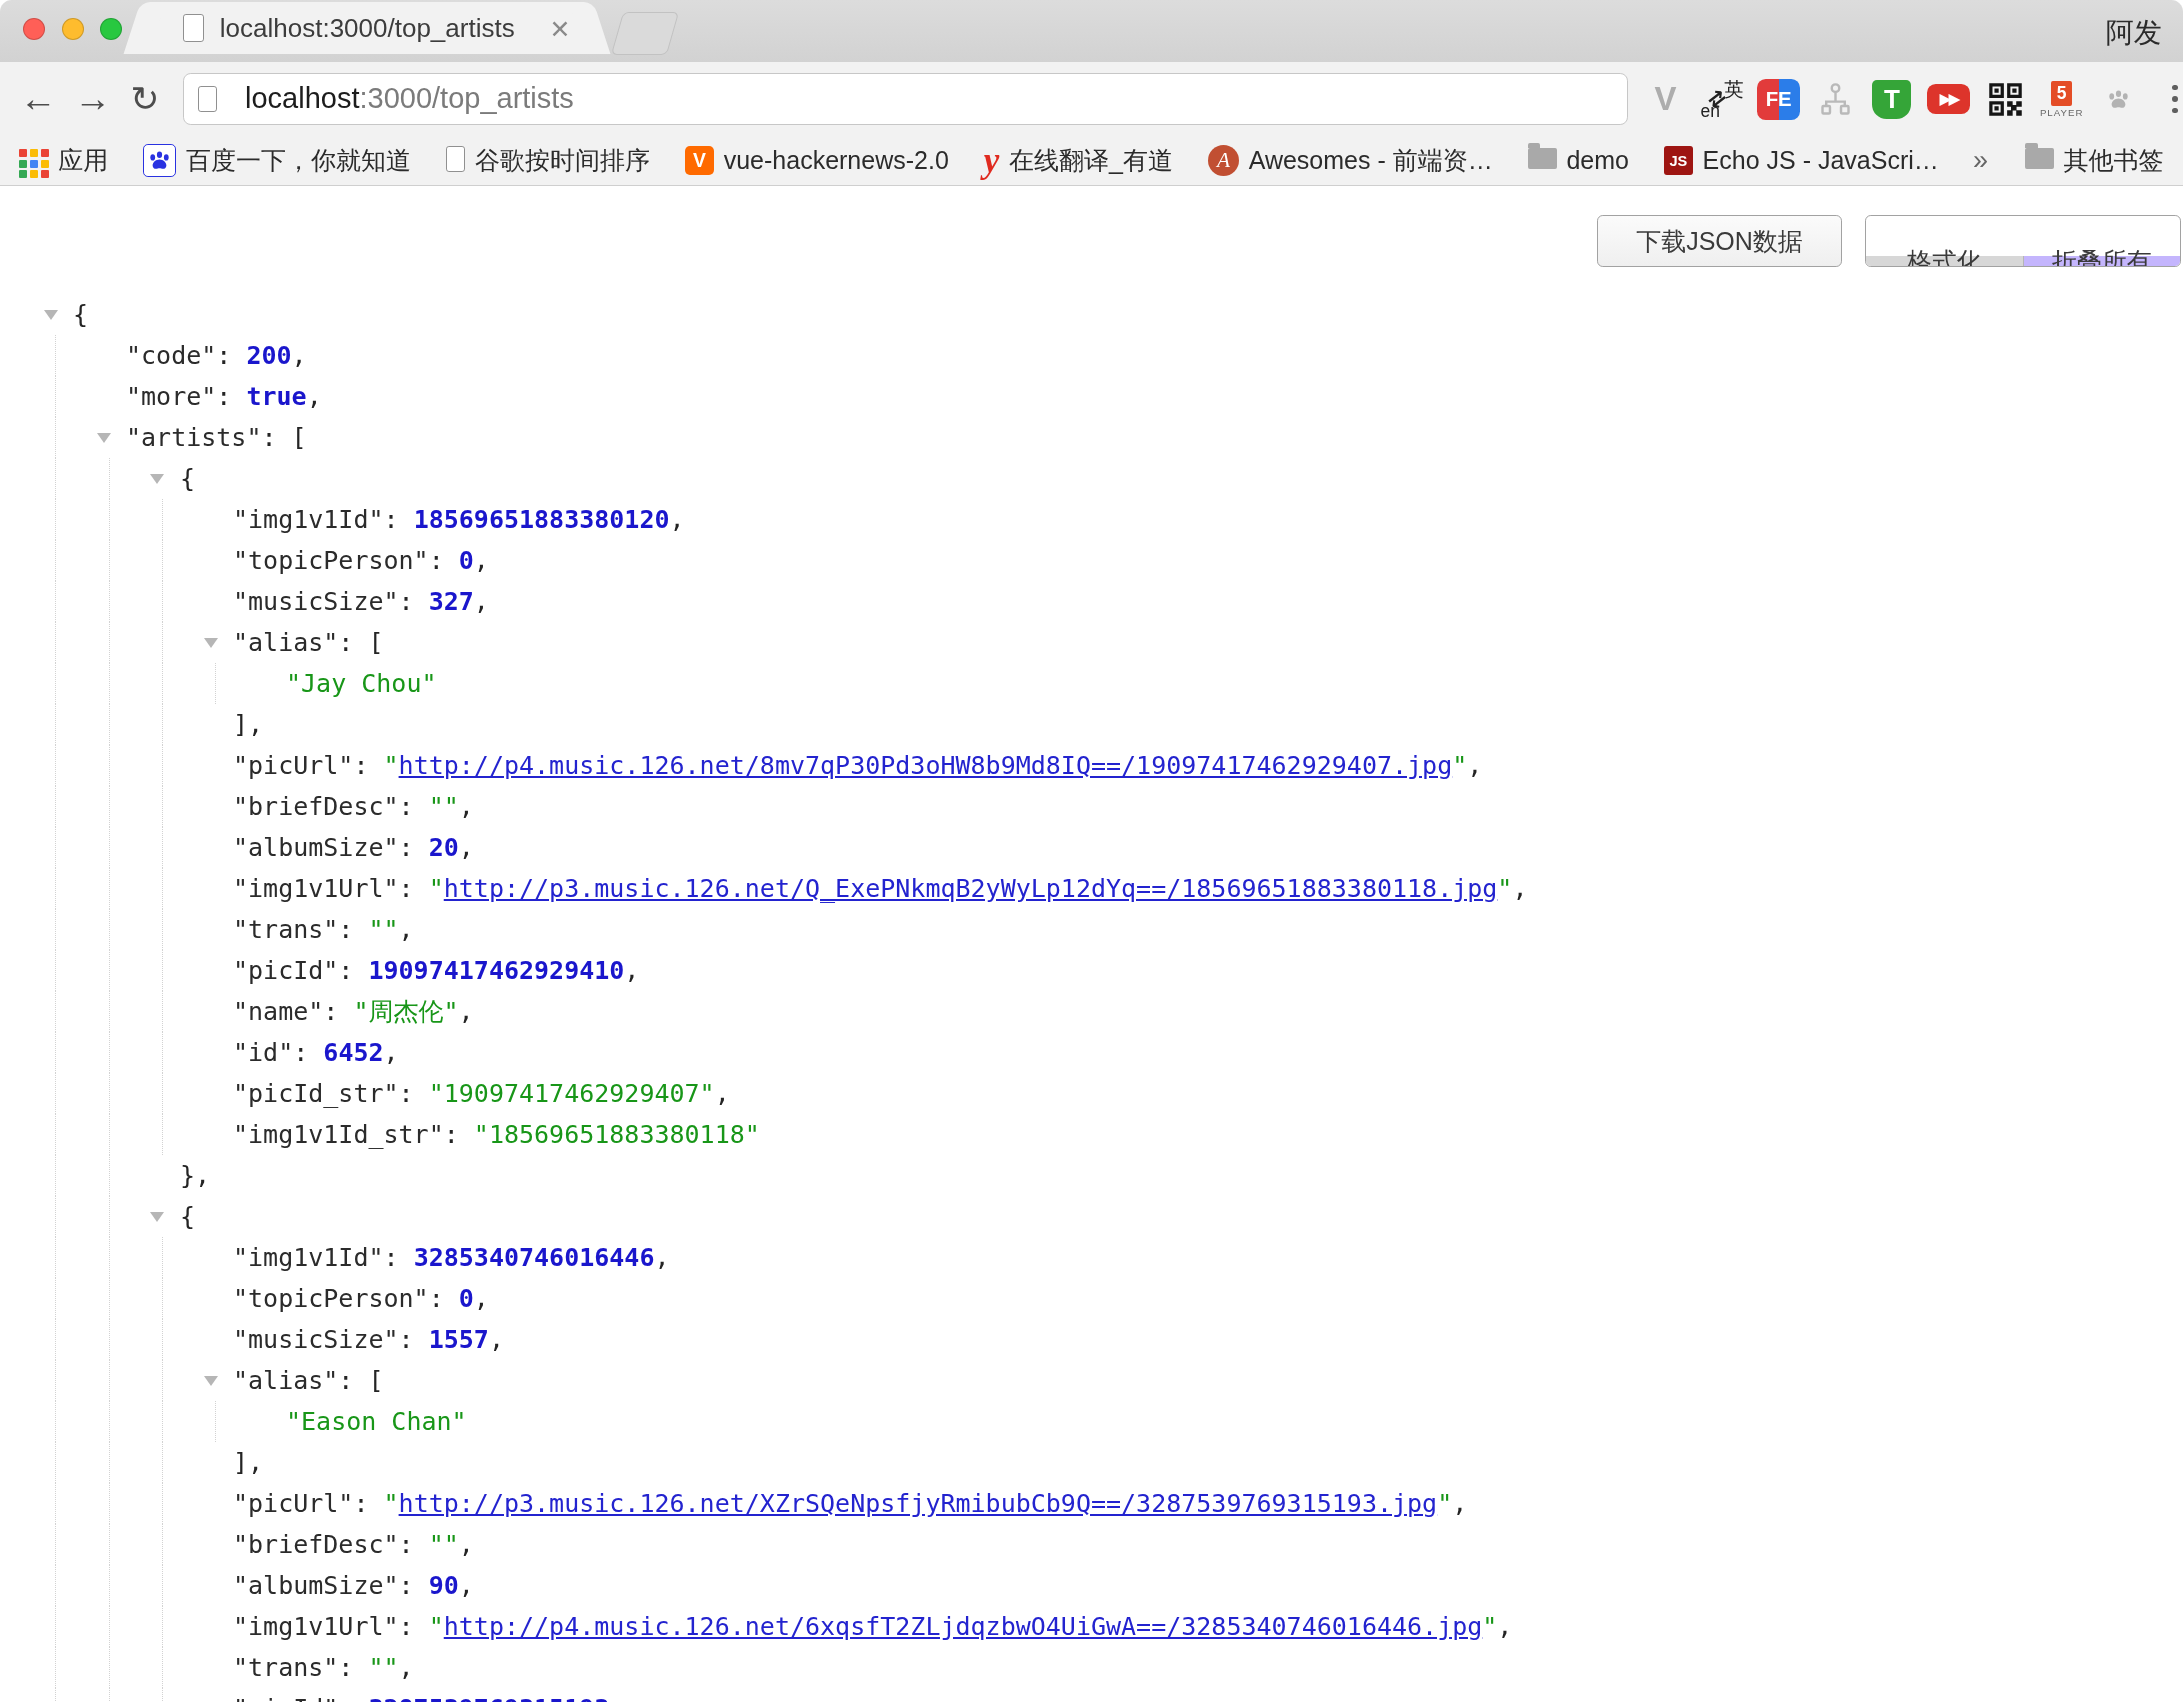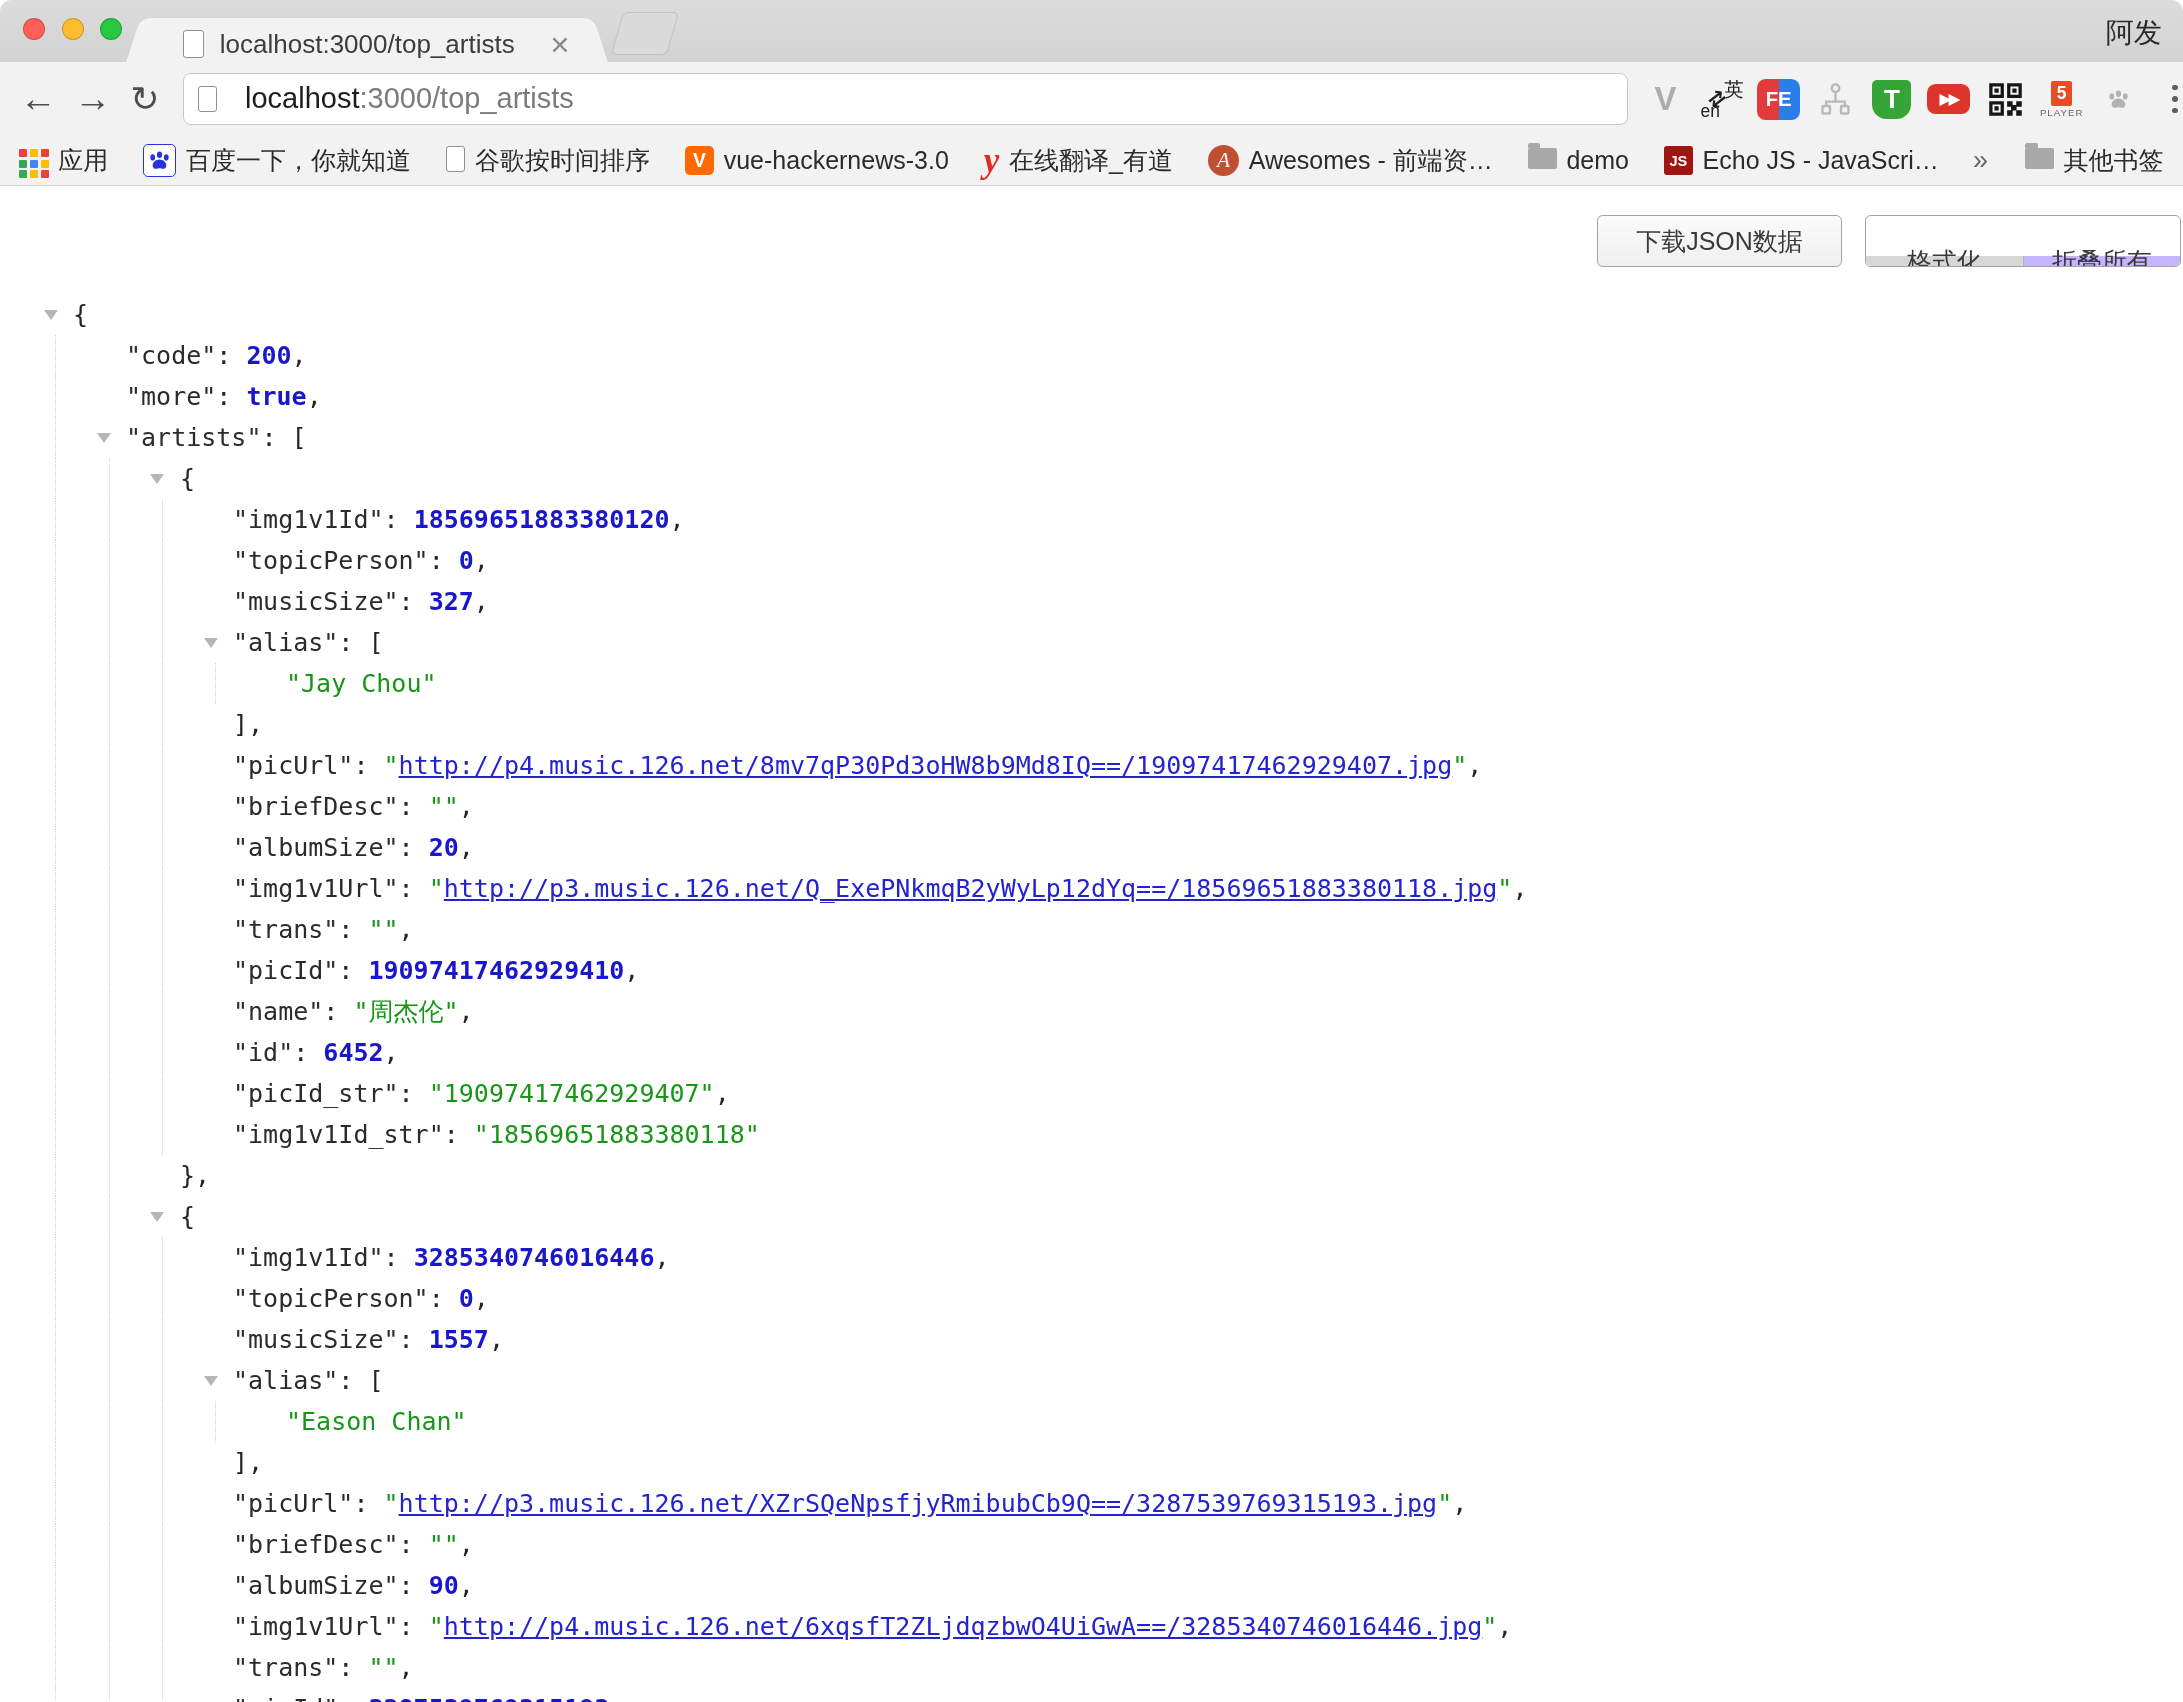--- a/index.html
+++ b/index.html
@@ -4,21 +4,21 @@
 <style>
   * { margin:0; padding:0; box-sizing:border-box; }
   html,body { width:2183px; height:1702px; overflow:hidden; background:#fff;
               font-family:"Liberation Sans","DejaVu Sans",sans-serif; }
   .window { width:2183px; height:1702px; border-radius:11.6px 11.6px 0 0; overflow:hidden; position:relative; background:#fff; }
 
   
   .tabstrip { position:relative; height:62px; background:linear-gradient(#dcdcdc,#d2d2d2); }
   .traffic { position:absolute; left:23px; top:18.4px; display:flex; gap:16.5px; }
   .traffic i { width:22px; height:22px; border-radius:50%; border:1px solid rgba(0,0,0,.18); display:block; }
-  .tab { position:absolute; left:146px; top:18px; width:442px; height:52px; background:#f2f2f2;
+  .tab { position:absolute; left:146px; top:2px; width:442px; height:52px; background:#f2f2f2;
          border-radius:9.7px 9.7px 0 0; display:flex; align-items:center; padding:0 0 0 37px; z-index:2; }
   .tab::before,.tab::after { content:""; position:absolute; top:0; width:25px; height:52px; background:#f2f2f2; }
   .tab::before { left:-13.6px; transform:skewX(-18deg); border-radius:9.7px 0 0 0; }
   .tab::after  { right:-13.6px; transform:skewX(18deg); border-radius:0 9.7px 0 0; }
   .tab-title { font-size:26px; color:#3c3c3c; margin-left:15.5px; white-space:nowrap; }
   .tab-close { position:absolute; right:17.5px; top:12.6px; font-size:25px; color:#8a8a8a; z-index:3; }
   .newtab { position:absolute; left:617px; top:11.6px; width:56px; height:43px; background:#dadada;
             border:1px solid #c2c2c2; transform:skewX(-16deg); border-radius:5.8px; }
   .profile { position:absolute; right:21.3px; top:13.6px; font-size:28px; color:#2b2b2b; }
 
@@ -202,21 +202,21 @@
               </svg>
             </span></span>
           <span class="bm-label">百度一下，你就知道</span>
         </span>
         <span class="bm-item">
           <span><span class="docicon"></span></span>
           <span class="bm-label">谷歌按时间排序</span>
         </span>
         <span class="bm-item">
           <span><span class="sq" style="width:29px;height:29px;background:#ff6a00;font-size:19.4px">V</span></span>
-          <span class="bm-label">vue-hackernews-3.0</span>
+          <span class="bm-label">vue-hackernews-2.0</span>
         </span>
         <span class="bm-item">
           <span><span style="color:#e02b20;font:bold italic 35px 'Liberation Serif',serif;line-height:35px">y</span></span>
           <span class="bm-label">在线翻译_有道</span>
         </span>
         <span class="bm-item">
           <span><span class="round" style="width:31px;height:31px;background:#c14f32;font:italic 21.3px 'Liberation Serif',serif">A</span></span>
           <span class="bm-label">Awesomes - 前端资…</span>
         </span>
         <span class="bm-item">

